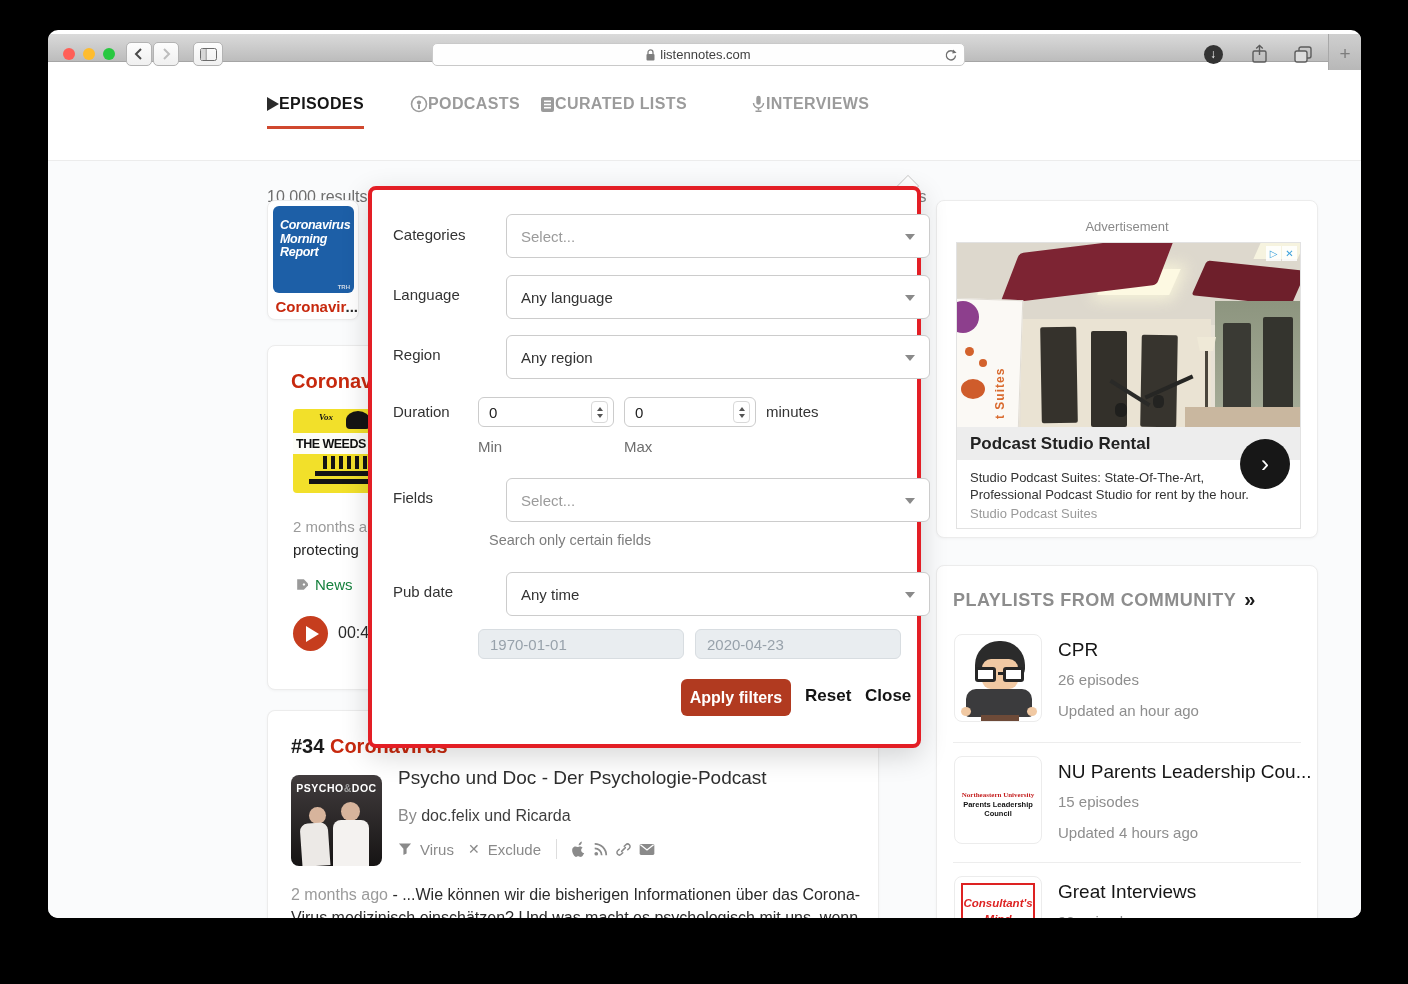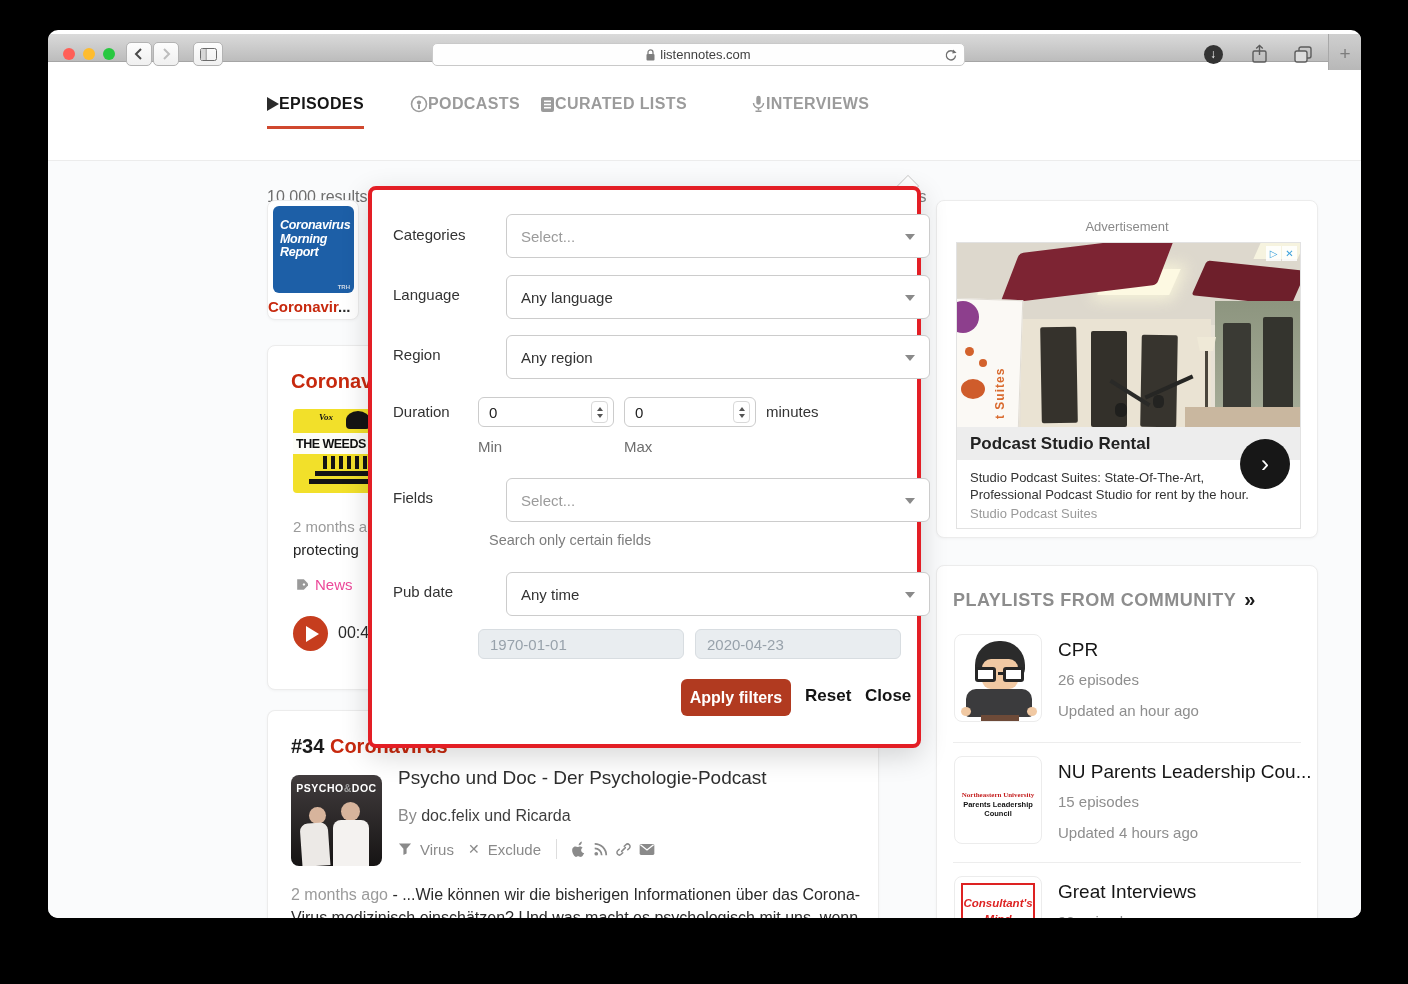--- a/index.html
+++ b/index.html
@@ -43,36 +43,36 @@
   .tri-down { width:0; height:0; border-top:6px solid #3c3c3c; border-left:5px solid transparent; border-right:5px solid transparent; }
   .tri-up { width:0; height:0; border-bottom:6px solid #9a9a9a; border-left:5px solid transparent; border-right:5px solid transparent; }
 
   .card { position:absolute; background:#fff; border:1px solid #ececec; border-radius:8px;
           box-shadow:0 1px 3px rgba(0,0,0,.04); }
 
   
   .art-cmr { position:absolute; left:5px; top:5px; width:81px; height:87px; background:#1d5fa7; border-radius:6px; overflow:hidden; }
   .art-cmr .t { position:absolute; left:7px; top:13px; color:#fff; font-style:italic; font-weight:bold; font-size:12.5px; line-height:13.5px; letter-spacing:-.3px; }
   .art-cmr .b { position:absolute; right:4px; bottom:3px; color:#cfd9e6; font-size:6px; font-weight:bold; }
-  .cmr-title { position:absolute; left:0; right:0; top:97px; text-align:left; font-size:15px; font-weight:bold; color:#c7290e; }
+  .cmr-title { position:absolute; left:0; right:0; top:97px; text-align:right; font-size:15px; font-weight:bold; color:#c7290e; }
   .cmr-title .dots { color:#2b2b2b; }
 
   
   .ep-heading { font-size:20px; font-weight:bold; color:#c7290e; }
   .art-weeds { position:absolute; left:25px; top:63px; width:80px; height:84px; background:#f2e02a; border-radius:4px; overflow:hidden; }
   .weeds-vox { position:absolute; left:26px; top:3px; font-size:9px; font-weight:bold; color:#151515; font-family:"Liberation Serif","DejaVu Serif",serif; font-style:italic; }
   .weeds-dome { position:absolute; right:3px; top:2px; width:24px; height:18px; background:#141414; border-radius:50% 50% 4px 4px; }
   .weeds-band { position:absolute; left:0; right:0; top:24px; height:21px; background:#fdfdf8; display:flex; align-items:center; }
   .weeds-band span { font-size:12.5px; font-weight:bold; letter-spacing:-.5px; color:#111; padding-left:3px; white-space:nowrap; }
   .weeds-cols { position:absolute; left:30px; right:2px; top:47px; height:13px;
                 background:repeating-linear-gradient(90deg,#141414 0 4px,#f2e02a 4px 8px); }
   .weeds-base { position:absolute; left:22px; right:0; top:62px; height:5px; background:#141414; }
   .weeds-base2 { position:absolute; left:16px; right:0; top:70px; height:5px; background:#141414; }
   .ep-desc-gray { color:#9b9b9b; } .ep-desc-dark { color:#232323; }
-  .tagrow { position:absolute; left:25px; top:230px; display:flex; align-items:center; gap:7px; color:#ec4899; font-size:15px; }
+  .tagrow { position:absolute; left:25px; top:230px; display:flex; align-items:center; gap:7px; color:#15803d; font-size:15px; }
   .playbtn { position:absolute; left:25px; top:270px; width:35px; height:35px; border-radius:50%; background:#c63d1e;
              display:flex; align-items:center; justify-content:center; }
   .playbtn .tri { width:0; height:0; border-left:13px solid #fff; border-top:8px solid transparent; border-bottom:8px solid transparent; margin-left:4px; }
   .ep-time { position:absolute; left:70px; top:278px; font-size:16px; color:#2a2a2a; }
 
   
   .art-psycho { position:absolute; left:23px; top:64px; width:91px; height:91px; border-radius:8px; overflow:hidden;
                 background:linear-gradient(#413c3d,#161414);padding-left:8px; }
   .psy-title { position:absolute; left:0; right:0; top:7px; text-align:center; color:#fff; font-size:10.5px; font-weight:bold; letter-spacing:.5px; }
   .psy-title .amp { color:#9d9d9d; }

